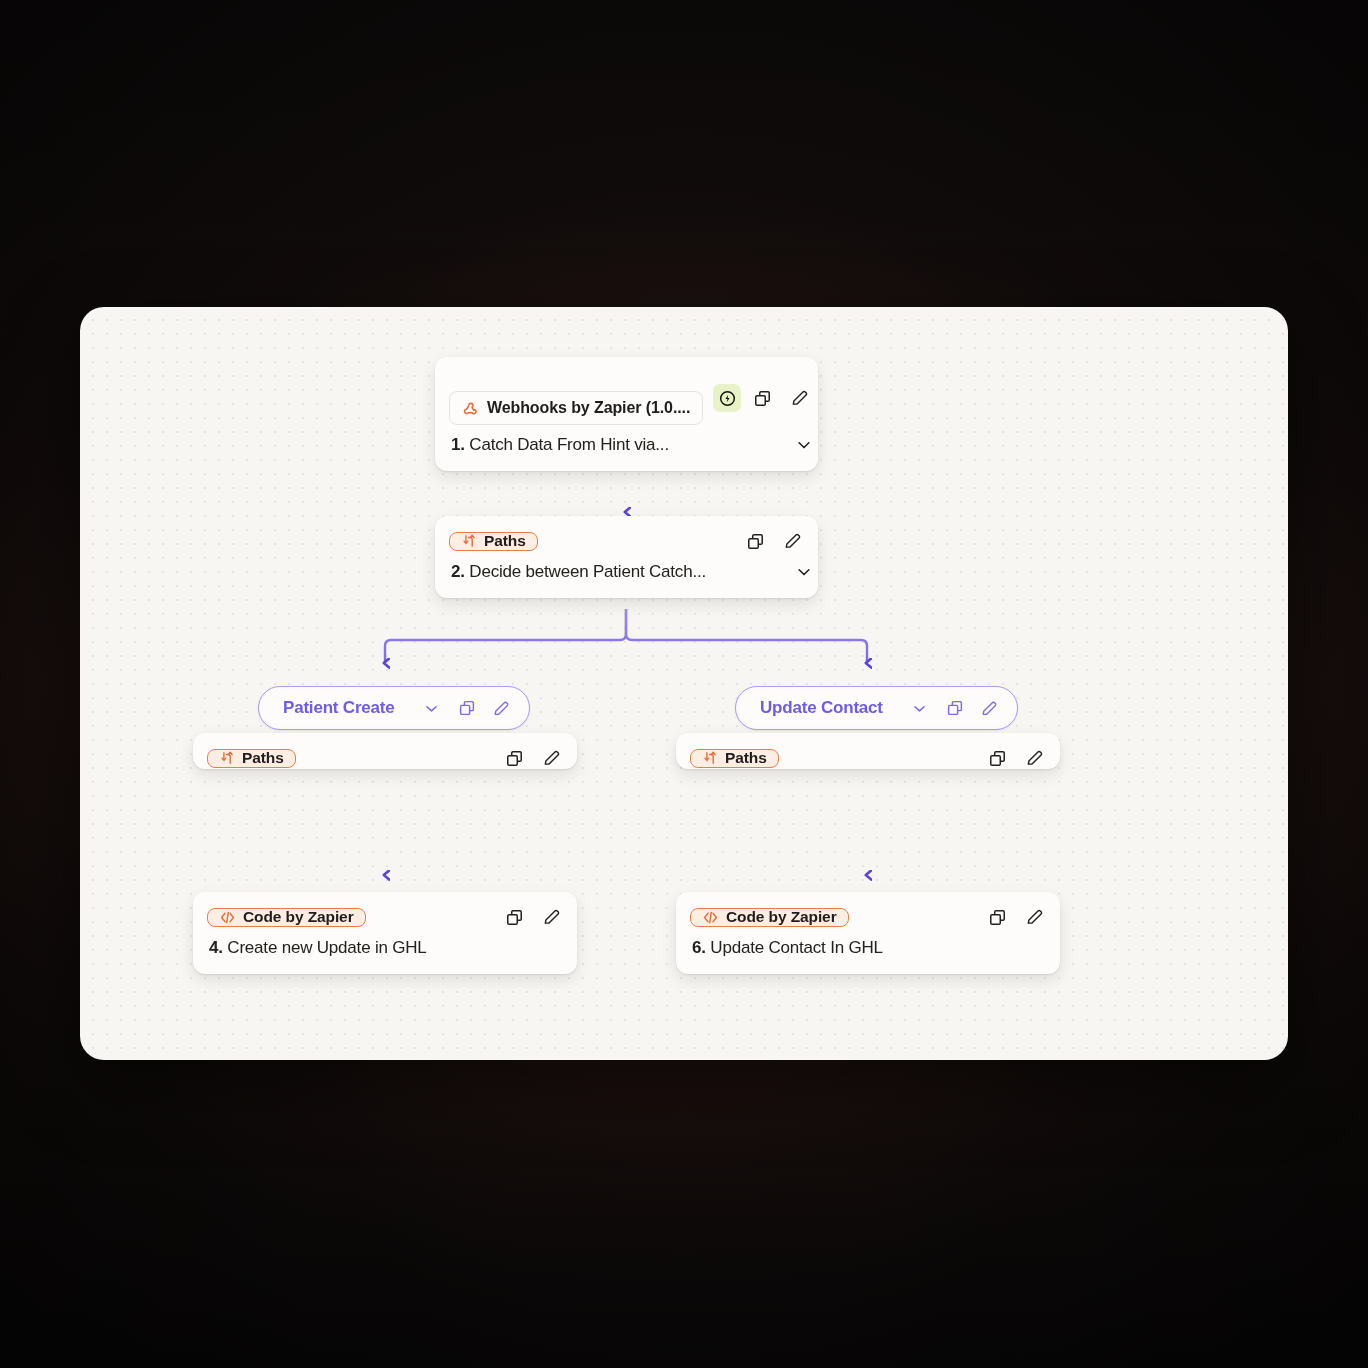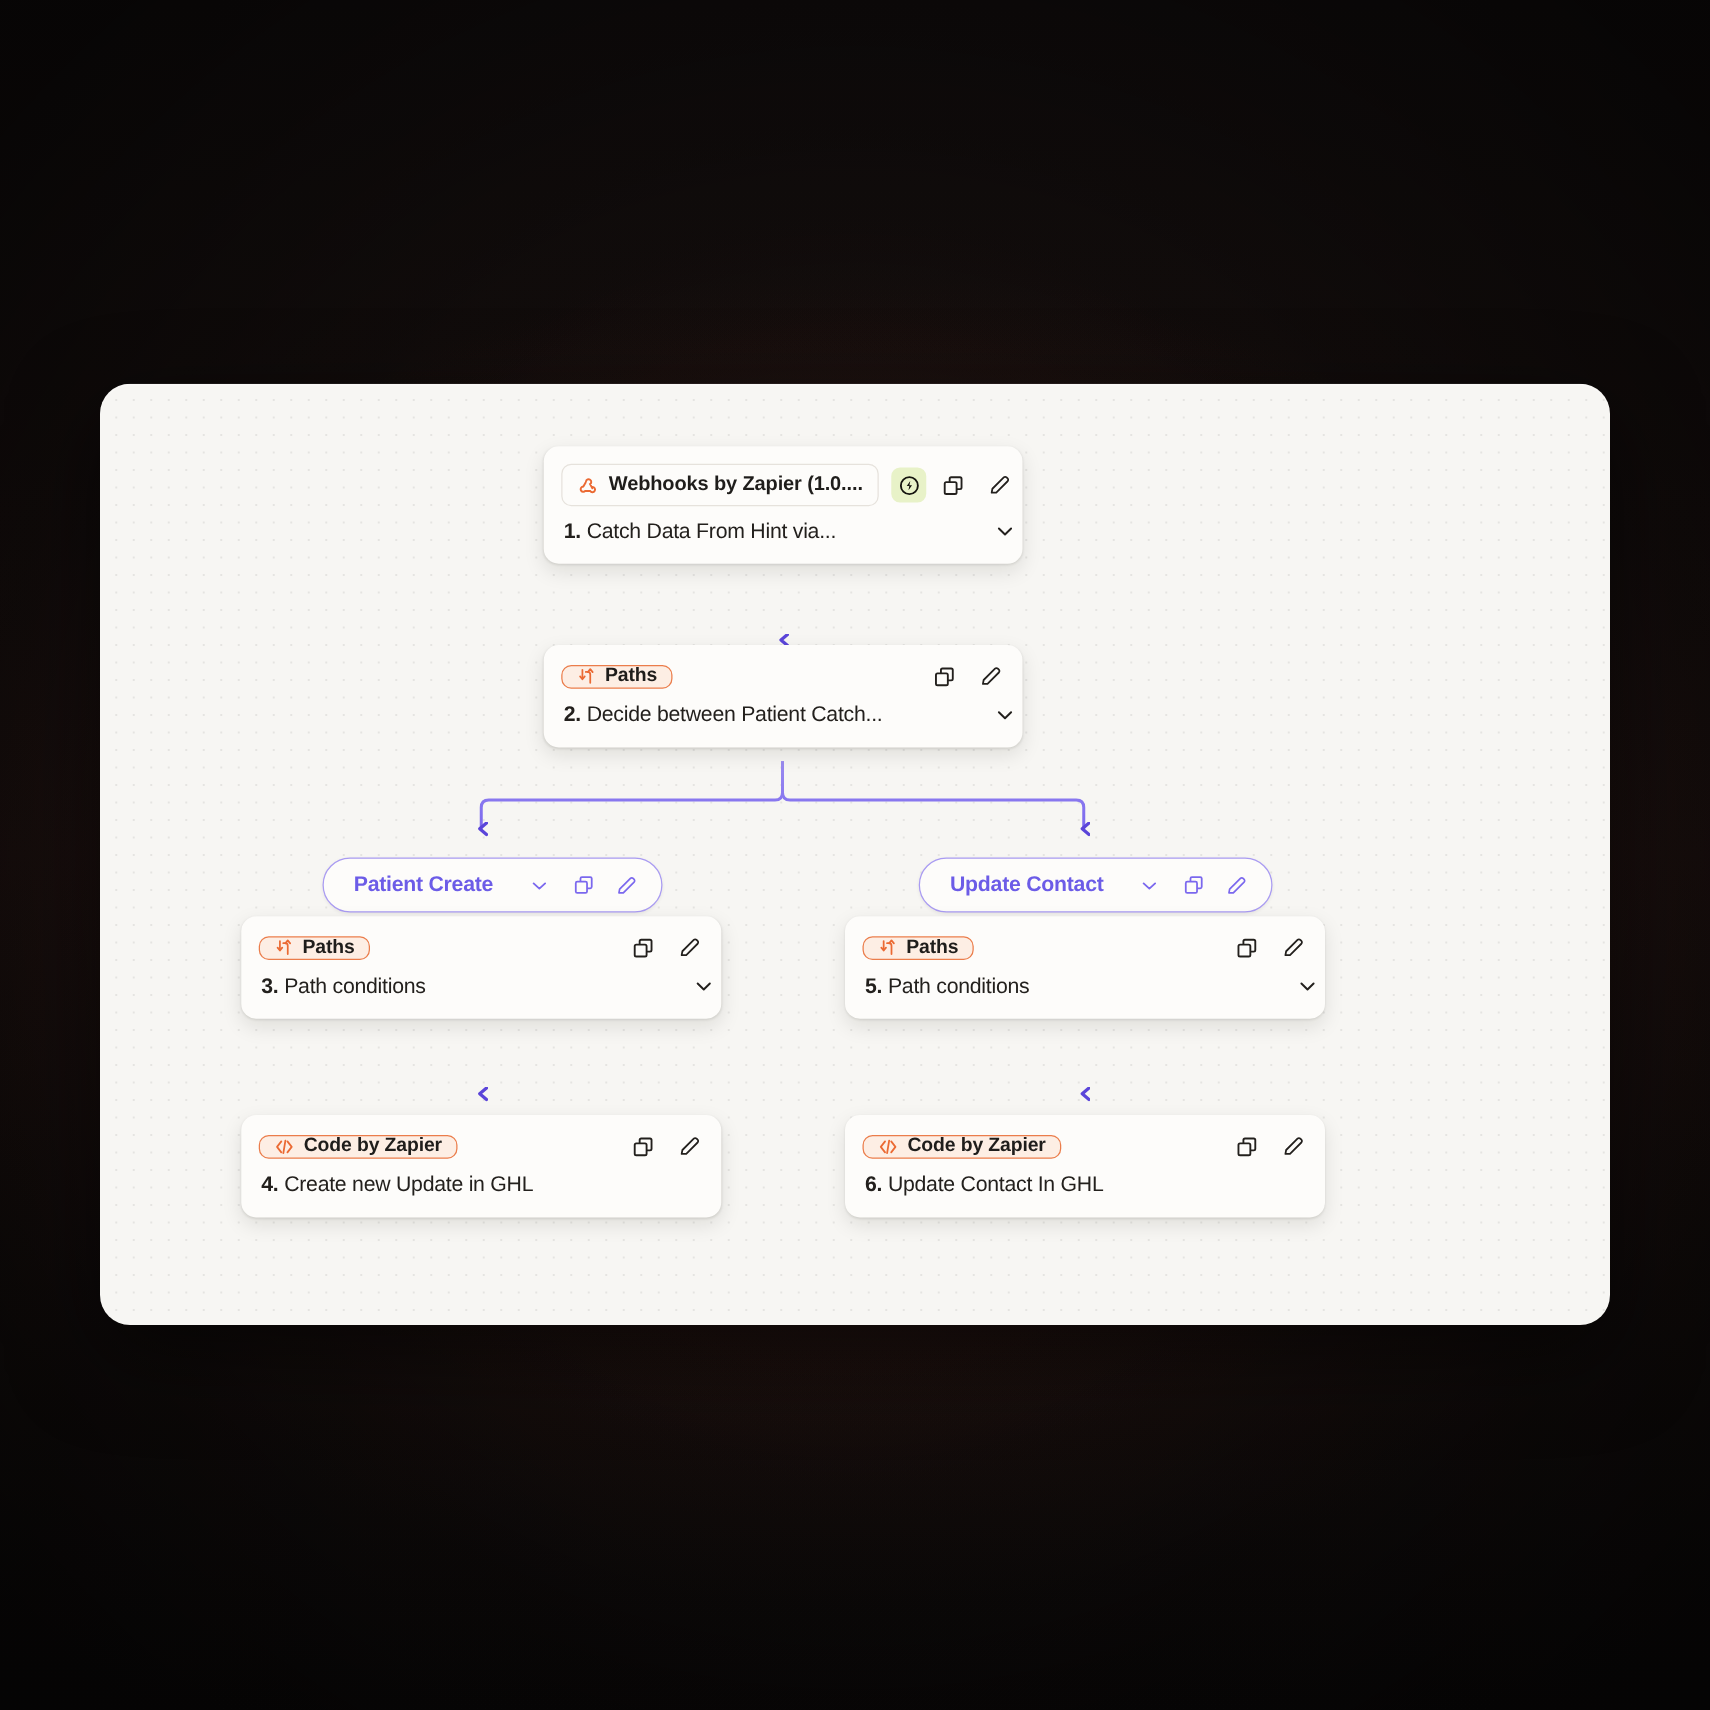--- a/index.html
+++ b/index.html
@@ -78,20 +78,21 @@
     height: 33px;
     padding: 16px 12px;
     border-radius: 8px;
     border: 1px solid #e6e2dc;
     background: #fdfcfa;
     font-size: 16px;
     font-weight: bold;
     color: #1f1d1b;
     white-space: nowrap;
     letter-spacing: -0.1px;
+    margin-top: 20px;
   }
 
   .tag-chip {
     display: inline-flex;
     align-items: center;
     gap: 7px;
     height: 19px;
     padding: 0 11px;
     border-radius: 8px;
     border: 1.5px solid #eb7d4b;
@@ -351,28 +352,20 @@
             <rect x="3.5" y="8.5" width="12" height="12" rx="1.6" fill="#fdfcfa" stroke="#23201d" stroke-width="1.9"></rect>
           </svg>
         </span>
         <span class="icon-btn">
           <svg width="20" height="20" viewBox="0 0 24 24">
             <path d="M4 19.4 L4.7 15.6 L15.6 4.7 a1.9 1.9 0 0 1 2.7 0 l1 1 a1.9 1.9 0 0 1 0 2.7 L8.4 19.3 z" fill="none" stroke="#23201d" stroke-width="1.7" stroke-linejoin="round"></path>
           </svg>
         </span>
       </span>
     </div>
-    <div class="node-bottom">
-      <span class="node-title"><b>3.</b>&nbsp;<span>Path conditions</span></span>
-      <span class="chev">
-        <svg width="18" height="18" viewBox="0 0 24 24">
-          <path d="M5.5 9 L12 15.4 L18.5 9" fill="none" stroke="#23201d" stroke-width="2.1" stroke-linecap="round" stroke-linejoin="round"></path>
-        </svg>
-      </span>
-    </div>
   </div>
 
   <div class="node" style="left:596px; top:426px; width:384px;">
     <div class="node-top">
       <span class="tag-chip">
         <svg width="16" height="16" viewBox="0 0 24 24">
           <path d="M7.4 4.2 v10.6" fill="none" stroke="#eb6a33" stroke-width="2.1" stroke-linecap="round"></path>
           <path d="M4.6 12.2 L7.4 15.6 L10.2 12.2" fill="none" stroke="#eb6a33" stroke-width="2.1" stroke-linecap="round" stroke-linejoin="round"></path>
           <path d="M16.8 19.8 v-10 a3 3 0 0 0 -3 -3 h-2.4" fill="none" stroke="#eb6a33" stroke-width="2.1" stroke-linecap="round"></path>
           <path d="M13.9 7 L16.8 3.4 L19.7 7" fill="none" stroke="#eb6a33" stroke-width="2.1" stroke-linecap="round" stroke-linejoin="round"></path>
@@ -386,28 +379,20 @@
             <rect x="3.5" y="8.5" width="12" height="12" rx="1.6" fill="#fdfcfa" stroke="#23201d" stroke-width="1.9"></rect>
           </svg>
         </span>
         <span class="icon-btn">
           <svg width="20" height="20" viewBox="0 0 24 24">
             <path d="M4 19.4 L4.7 15.6 L15.6 4.7 a1.9 1.9 0 0 1 2.7 0 l1 1 a1.9 1.9 0 0 1 0 2.7 L8.4 19.3 z" fill="none" stroke="#23201d" stroke-width="1.7" stroke-linejoin="round"></path>
           </svg>
         </span>
       </span>
     </div>
-    <div class="node-bottom">
-      <span class="node-title"><b>5.</b>&nbsp;<span>Path conditions</span></span>
-      <span class="chev">
-        <svg width="18" height="18" viewBox="0 0 24 24">
-          <path d="M5.5 9 L12 15.4 L18.5 9" fill="none" stroke="#23201d" stroke-width="2.1" stroke-linecap="round" stroke-linejoin="round"></path>
-        </svg>
-      </span>
-    </div>
   </div>
 
   <div class="node" style="left:113px; top:585px; width:384px;">
     <div class="node-top">
       <span class="tag-chip">
         <svg width="17" height="15" viewBox="0 0 24 22">
           <path d="M8.4 4.6 L3.4 11 L8.4 17.4" fill="none" stroke="#eb6a33" stroke-width="2.1" stroke-linecap="round" stroke-linejoin="round"></path>
           <path d="M15.6 4.6 L20.6 11 L15.6 17.4" fill="none" stroke="#eb6a33" stroke-width="2.1" stroke-linecap="round" stroke-linejoin="round"></path>
           <path d="M13.2 3.6 L10.8 18.4" fill="none" stroke="#eb6a33" stroke-width="2.1" stroke-linecap="round"></path>
         </svg>

